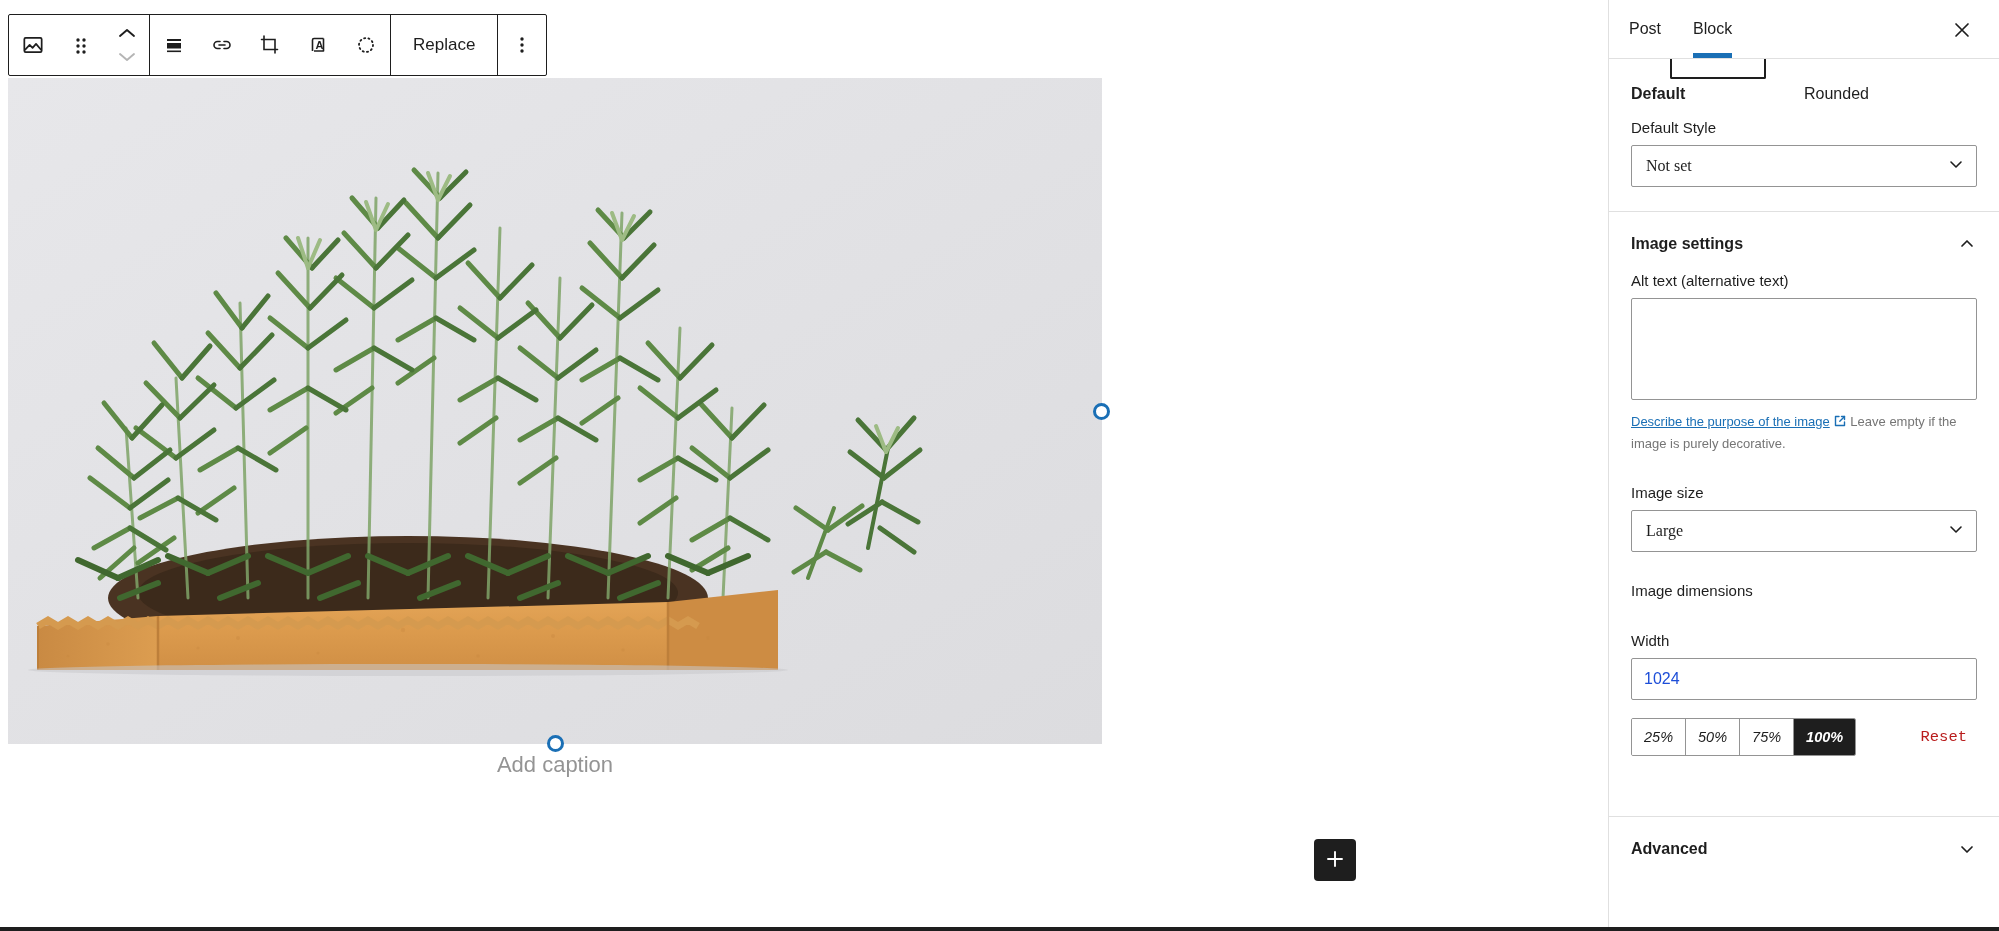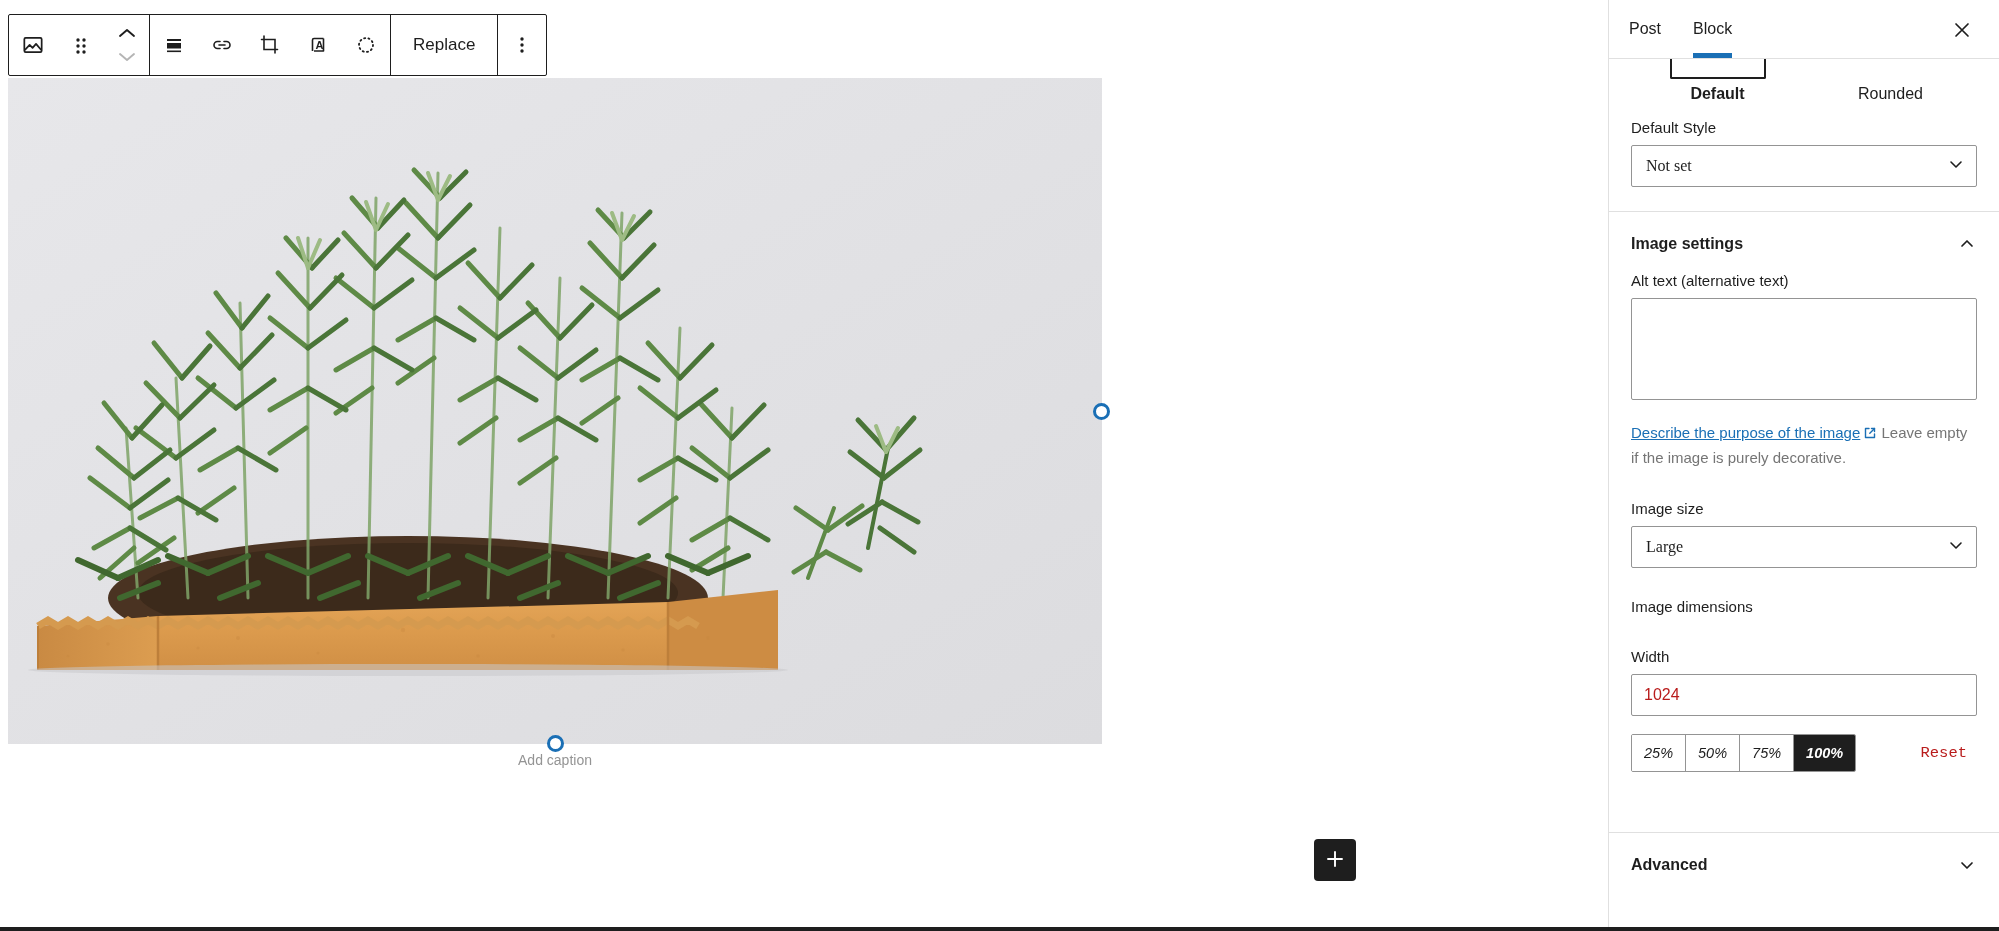--- a/index.html
+++ b/index.html
@@ -125,21 +125,21 @@
     bottom: -8px;
     cursor: ns-resize;
   }
 
   #caption {
     position: absolute;
     left: 8px;
     top: 752px;
     width: 1094px;
     text-align: center;
-    font-size: 14px;
+    font-size: 22px;
     color: #949494;
     font-family: "Liberation Sans", sans-serif;
   }
 
   
   #add-block-btn {
     position: absolute;
     left: 1314px;
     top: 839px;
     width: 42px;
@@ -219,21 +219,21 @@
 
   
   #style-row {
     display: flex;
     padding: 0 22px;
     margin-top: -26px;
     gap: 0;
   }
   .style-item {
     flex: 1;
-    text-align: center;
+    text-align: left;
   }
   .style-preview {
     width: 96px;
     height: 46px;
     margin: 0 auto 6px;
     border: 2px solid #1e1e1e;
     border-top: none;
     border-radius: 0 0 2px 2px;
     position: relative;
     background: #fff;
@@ -320,24 +320,24 @@
     border-radius: 2px;
     background: #fff;
     resize: none;
     padding: 10px 12px;
     font-size: 15px;
     font-family: "Liberation Sans", sans-serif;
     color: #1e1e1e;
     display: block;
   }
   .help-text {
-    font-size: 15px;
+    font-size: 13px;
     line-height: 1.55;
     color: #757575;
-    margin-top: 21px;
+    margin-top: 12px;
   }
   .help-link {
     color: #1a6fb5;
     text-decoration: underline;
     cursor: pointer;
   }
   .ext-icon {
     display: inline-block;
     vertical-align: -2px;
     margin-left: 3px;
@@ -357,21 +357,21 @@
     margin-bottom: 9px;
     display: block;
   }
   .dim-input {
     width: 100%;
     height: 42px;
     border: 1px solid #949494;
     border-radius: 2px;
     padding: 0 12px;
     font-size: 16px;
-    color: #b91c1c;
+    color: #1d4ed8;
     font-family: "Liberation Sans", sans-serif;
     background: #fff;
   }
 
   .pct-row {
     display: flex;
     align-items: center;
     padding: 0 22px;
     margin-top: 18px;
   }

